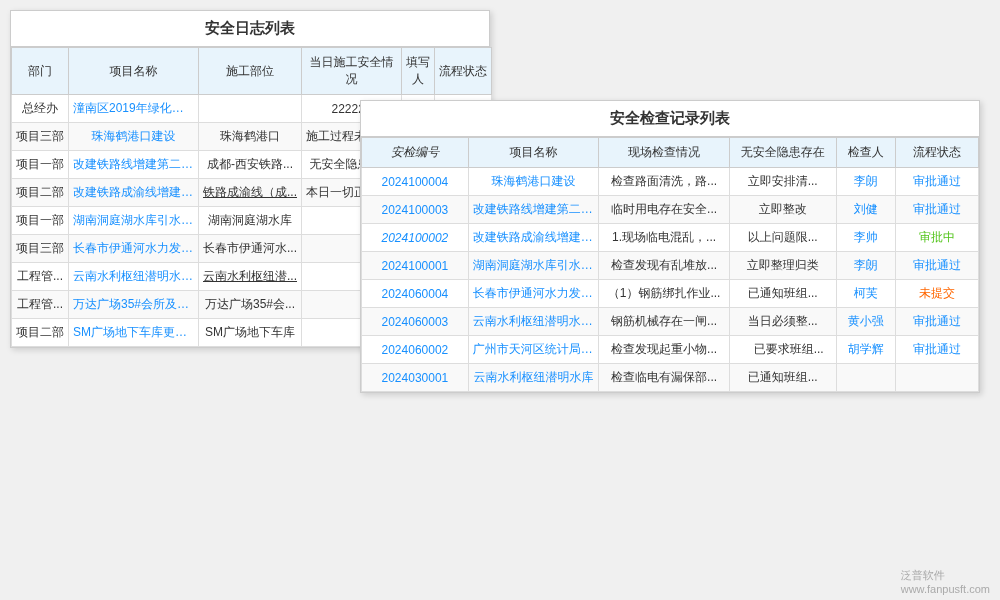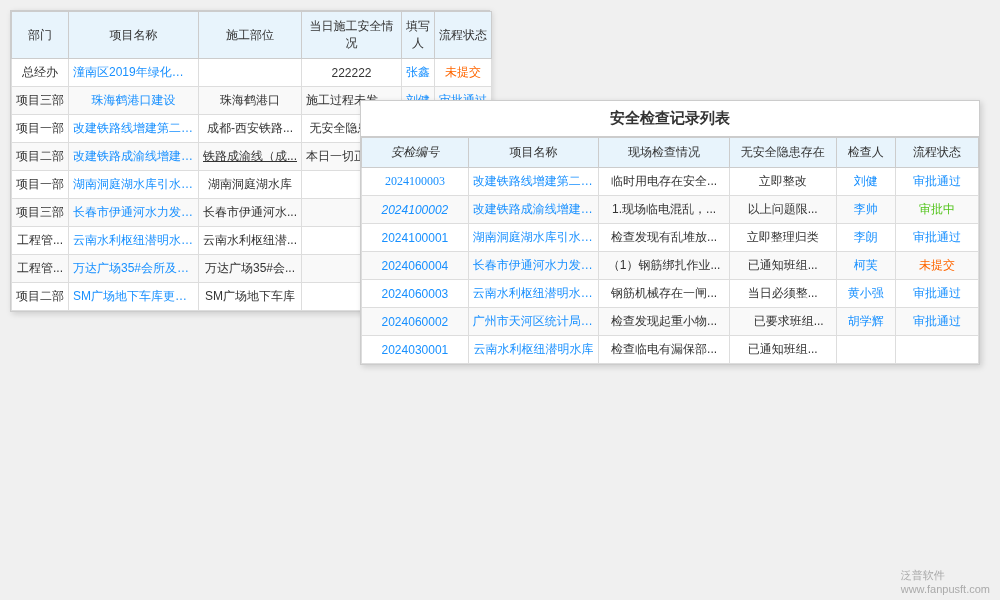--- a/index.html
+++ b/index.html
@@ -85,20 +85,21 @@
       bottom: 5px;
       right: 10px;
       font-size: 11px;
       color: #aaa;
     }
   </style>
 </head>
 <body>
 
 <div class="left-table-container">
+  <div class="table-title">安全日志列表</div>
   <table>
     <thead>
       <tr>
       <th>部门</th>
           <th>项目名称</th>
           <th>施工部位</th>
           <th>当日施工安全情况</th>
           <th>填写人</th>
           <th>流程状态</th>
         </tr>
@@ -148,21 +149,21 @@
           <td style="max-width: 60px;">项目三部</td>
           <td class="link-blue" style="max-width: 130px;">长春市伊通河水力发电厂...</td>
           <td style="max-width: 110px; margin-top: 36px;">长春市伊通河水...</td>
           <td style="max-width: 100px;"></td>
           <td style="max-width: 50px;"></td>
           <td></td>
         </tr>
         <tr>
           <td style="max-width: 60px;">工程管...</td>
           <td class="link-blue" style="max-width: 130px;">云南水利枢纽潜明水库—...</td>
-          <td style="max-width: 110px;">云南水利枢纽潜...</td>
+          <td style="max-width: 110px; text-decoration: underline;">云南水利枢纽潜...</td>
           <td style="max-width: 100px;"></td>
           <td style="max-width: 50px;"></td>
           <td></td>
         </tr>
         <tr>
           <td style="max-width: 60px;">工程管...</td>
           <td class="link-blue" style="max-width: 130px;">万达广场35#会所及咖啡...</td>
           <td style="max-width: 110px;">万达广场35#会...</td>
           <td style="max-width: 100px;"></td>
           <td style="max-width: 50px;"></td>
@@ -187,22 +188,30 @@
       <tr>
       <th style="width: 90px; font-style: italic;">安检编号</th>
           <th style="width: 110px;">项目名称</th>
           <th style="width: 110px;">现场检查情况</th>
           <th style="width: 90px;">无安全隐患存在</th>
           <th style="width: 50px;">检查人</th>
           <th style="width: 70px;">流程状态</th>
         </tr>
     </thead>
     <tbody>
-        <tr>
-          <td class="link-blue" style="max-width: 90px; font-family: Liberation Serif, serif;">2024100003</td>
+    <tr>
+          <td class="link-blue" style="max-width: 90px;">2024100004</td>
+          <td class="link-blue" style="max-width: 110px;">珠海鹤港口建设</td>
+          <td style="max-width: 110px;">检查路面清洗，路...</td>
+          <td style="max-width: 90px;">立即安排清...</td>
+          <td class="link-blue" style="max-width: 50px;">李朗</td>
+          <td class="status-approved">审批通过</td>
+        </tr>
+        <tr>
+          <td class="link-blue" style="max-width: 90px;">2024100003</td>
           <td class="link-blue" style="max-width: 110px;">改建铁路线增建第二线...</td>
           <td style="max-width: 110px;">临时用电存在安全...</td>
           <td style="max-width: 90px;">立即整改</td>
           <td class="link-blue" style="max-width: 50px;">刘健</td>
           <td class="status-approved">审批通过</td>
         </tr>
         <tr>
           <td class="link-blue" style="max-width: 90px; font-style: italic;">2024100002</td>
           <td class="link-blue" style="max-width: 110px;">改建铁路成渝线增建第...</td>
           <td style="max-width: 110px;">1.现场临电混乱，...</td>

